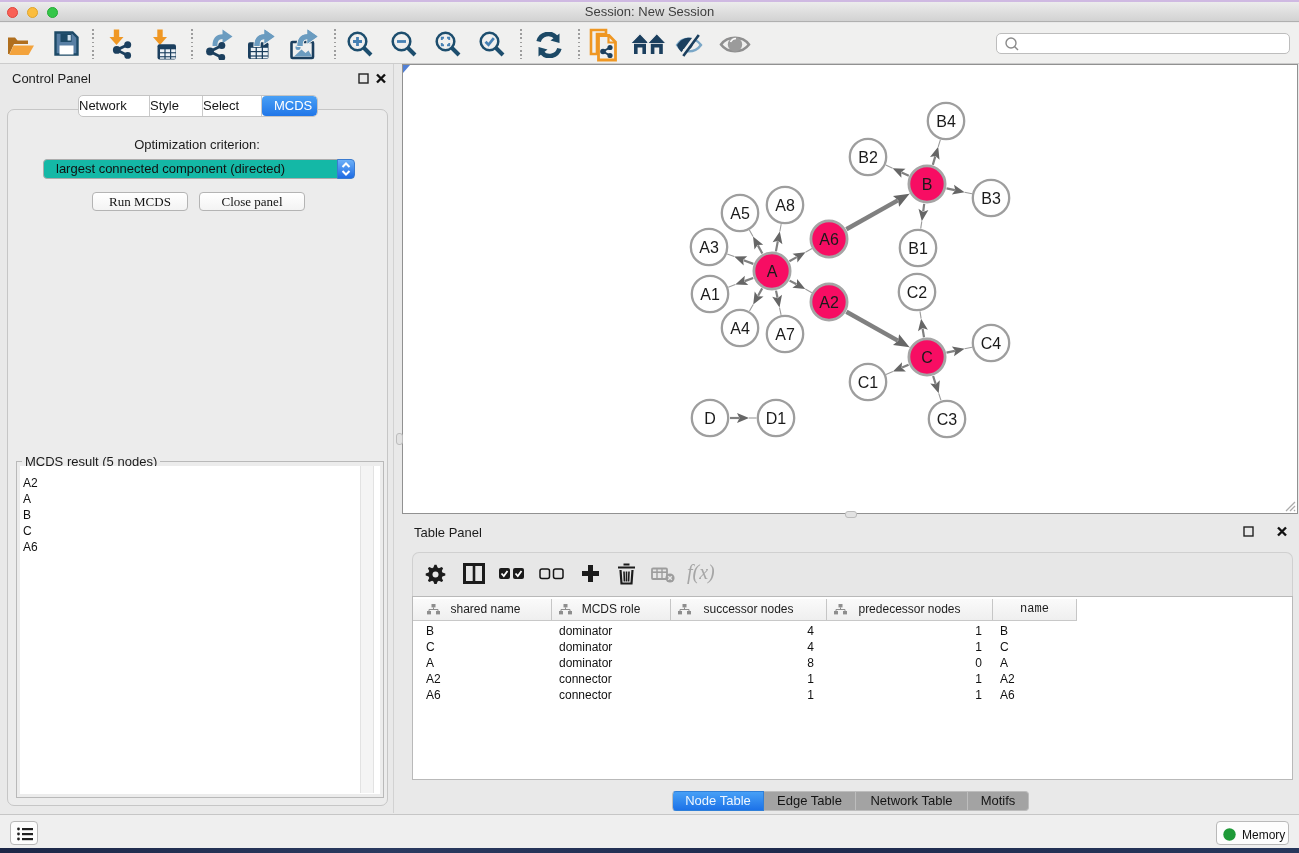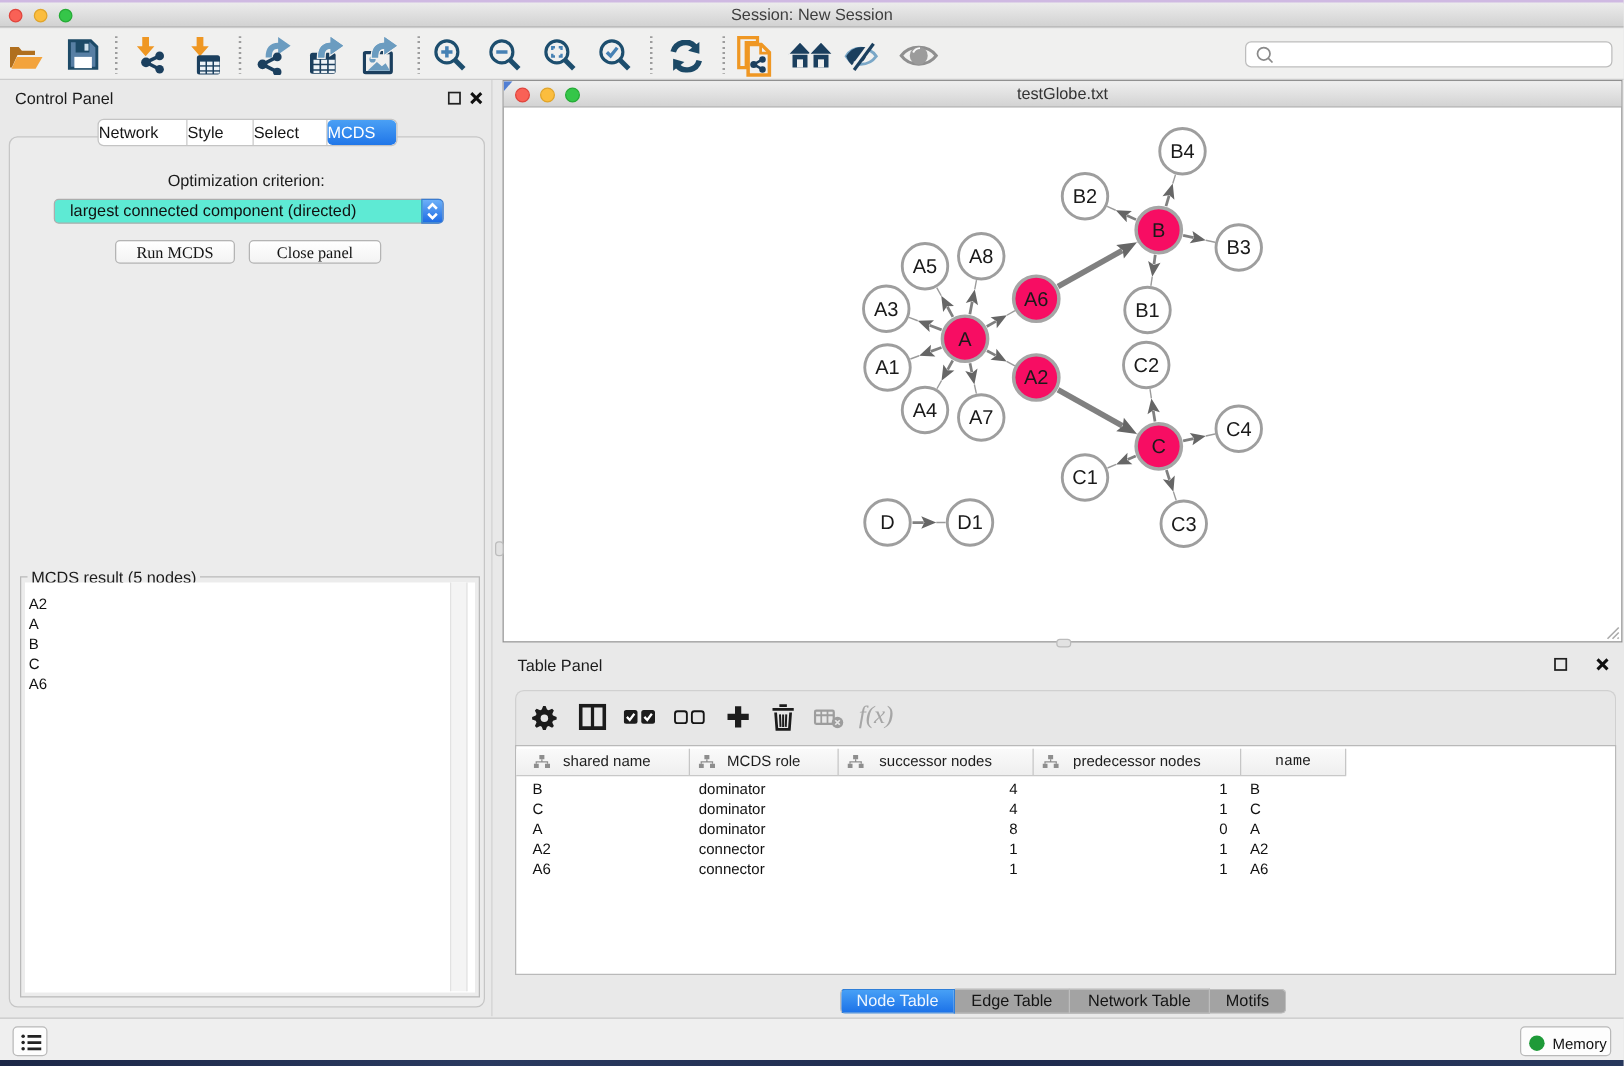--- a/index.html
+++ b/index.html
@@ -18,23 +18,23 @@
 
 #cpanel { left:0; top:64px; width:394px; height:749px; background:#e9e9e9; border-right:1px solid #d2d2d2;}
 #cpanel-title { left:12px; top:71px; font-size:13px; color:#1c1c1c; }
 #cp-inner { left:7px; top:109px; width:381px; height:697px; background:#ececec;
   border:1px solid #c6c6c6; border-radius:7px; }
 #tabs { left:78px; top:95px; height:22px; display:flex; background:#fff;
   border:1px solid #c4c4c4; border-radius:5px; overflow:hidden; }
 #tabs div { font-size:13px; color:#161616; line-height:20px; 
   border-right:1px solid #c9c9c9; }
 #tabs div:last-child { border-right:none; }
-#tabs .sel { background:linear-gradient(#4aa0f5,#2076e8); color:#fff; border-radius:4px; }
+#tabs .sel { background:linear-gradient(#4aa0f5,#2076e8); color:#fff; border-radius:4px;padding-left:12px; }
 #optlabel { left:0px; top:137px; width:394px; text-align:center; font-size:13px; color:#1b1b1b; }
-#combo { left:43px; top:159px; width:311px; height:20px; background:#5eead4;
+#combo { left:43px; top:159px; width:311px; height:20px; background:#14b8a6;
   border:1px solid #acacac; border-radius:4px; font-size:13px; color:#111;
   line-height:18px; padding-left:12px; }
 #combo-btn { left:337px; top:159px; width:18px; height:20px;
   background:linear-gradient(#6cb0f8,#1d6be4); border-radius:0 4px 4px 0;
   border:1px solid #3a7bd0; }
 .btn { position:absolute; height:19px; background:linear-gradient(#ffffff,#f3f3f3); border:1px solid #b4b4b4; border-radius:4px;
   font-size:13px; color:#131313; text-align:center; line-height:17px;font-family:Liberation Serif, serif; }
 #groupbox { left:16px; top:461px; width:368px; height:337px; border:1px solid #b9b9b9; }
 #grouplabel { left:22px; top:454px; font-size:13px; color:#1b1b1b; background:#ececec; padding:0 3px; }
 #mlist { left:20px; top:466px; width:360px; height:328px; background:#fff; font-size:12px; color:#111; padding-top:9px; }
@@ -247,26 +247,20 @@
     <div>B</div>
     <div>C</div>
     <div>A6</div>
   </div>
 <div class="abs" id="mscroll"></div>
 
 <div class="abs" id="netwin">
   <svg style="position:absolute;left:0;top:0;z-index:5;" width="8" height="9">
       <path d="M0 0 L7 0 L0 8 Z" fill="#3f72d0" opacity="0.9"></path>
     </svg>
-  <div class="abs" id="nettitle">
-    <div class="tl" style="left:9px;top:4.5px;width:12px;height:12px;background:#f96156;border:0.5px solid #e0443c;"></div>
-    <div class="tl" style="left:29px;top:4.5px;width:12px;height:12px;background:#fbbd3e;border:0.5px solid #e0a429;"></div>
-    <div class="tl" style="left:49px;top:4.5px;width:12px;height:12px;background:#35c649;border:0.5px solid #24ab35;"></div>
-    <div class="title">testGlobe.txt</div>
-  </div>
   <svg style="position:absolute;left:0px;top:21px;" width="894" height="427" font-family="&quot;Liberation Sans&quot;, sans-serif">
 <line x1="350.0" y1="150.6" x2="346.4" y2="144.1" stroke="#9a9a9a" stroke-width="1.1"></line>
 <line x1="359.3" y1="167.5" x2="354.9" y2="159.4" stroke="#808080" stroke-width="2.2"></line>
 <path d="M350.0 150.6 L360.2 158.7 L354.6 159.0 L351.5 163.6 Z" fill="#666666"></path>
 <line x1="376.8" y1="145.5" x2="378.2" y2="138.1" stroke="#9a9a9a" stroke-width="1.1"></line>
 <line x1="372.9" y1="165.4" x2="374.8" y2="155.3" stroke="#808080" stroke-width="2.2"></line>
 <path d="M376.8 145.5 L379.4 158.2 L374.9 154.8 L369.6 156.3 Z" fill="#666666"></path>
 <line x1="331.2" y1="170.6" x2="324.2" y2="167.9" stroke="#9a9a9a" stroke-width="1.1"></line>
 <line x1="350.3" y1="177.9" x2="340.6" y2="174.2" stroke="#808080" stroke-width="2.2"></line>
 <path d="M331.2 170.6 L344.2 170.2 L340.1 174.0 L340.7 179.6 Z" fill="#666666"></path>

